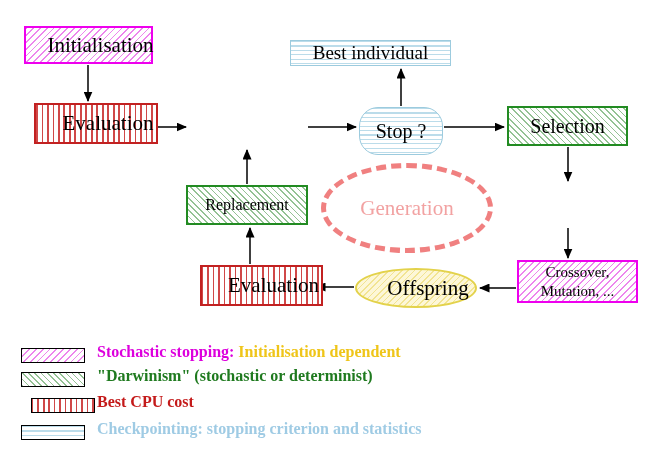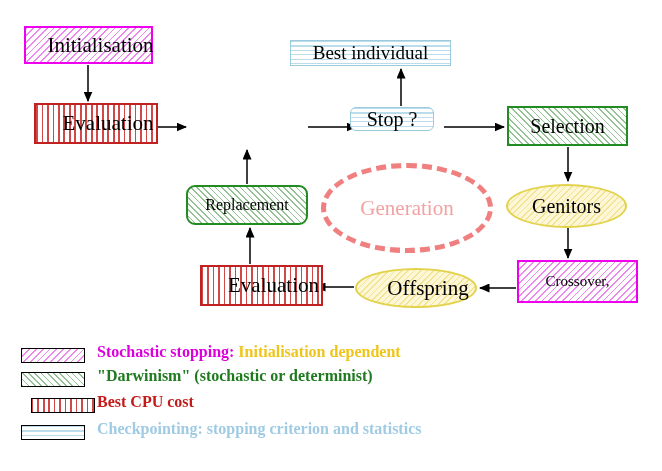--- a/index.html
+++ b/index.html
@@ -18,21 +18,21 @@
     background:repeating-linear-gradient(135deg,#ED86ED 0 1.2px,rgba(0,0,0,0) 1.2px 4.8px),#fff;}
   .hatch-green{border-color:#228B22;
     background:repeating-linear-gradient(45deg,#94C294 0 1.2px,rgba(0,0,0,0) 1.2px 4.4px),#fff;}
   .hatch-red{border-color:#C22121;
     background:repeating-linear-gradient(90deg,#D04848 0 1.5px,rgba(0,0,0,0) 1.5px 5.5px),#fff;margin-left:10px;}
   .hatch-blue{border-color:#9CCBDE;
     background:repeating-linear-gradient(180deg,#BBDCEA 0 1.2px,rgba(0,0,0,0) 1.2px 4.4px),#fff;}
   .fs21{font-size:21px;padding-left:24px;}
   .fs20{font-size:20px;}
   .fs19{font-size:19px;}
-  .fs16{font-size:16px;border-radius:9px;}
+  .fs16{font-size:16px;}
   .fs15{font-size:15px;line-height:1.25;}
   .generation{
     position:absolute;border:5px dashed #F08080;border-radius:50%;
     display:flex;align-items:center;justify-content:center;
     color:#F2A2A2;font-size:21px;box-sizing:border-box;background:transparent;
   }
   svg.arrows{position:absolute;left:0;top:0;pointer-events:none;}
   .legend-swatch{position:absolute;width:64px;height:15px;box-sizing:border-box;border:1px solid;}
   .legend-text{position:absolute;font-size:16px;font-weight:bold;white-space:nowrap;}
   .t-magenta{color:#DD00DD;}
@@ -71,34 +71,32 @@
 
   <div class="node box hatch-red fs21" style="left:24px;top:103px;width:124px;height:41px">
     <span>Evaluation</span>
   </div>
 
 
   <div class="node box hatch-blue fs19" style="left:290px;top:40px;width:161px;height:26px;border-width:1px">
     <span>Best individual</span>
   </div>
 
-  <div class="node box hatch-blue fs20" style="left:350px;top:107px;width:84px;height:24px;border-width:1.5px;border-radius:6px">
+  <div class="node box hatch-blue fs20" style="left:359px;top:107px;width:84px;height:48px;border-width:1.5px;border-radius:19px">
     <span>Stop ?</span>
   </div>
 
   <div class="node box hatch-green fs20" style="left:507px;top:106px;width:121px;height:40px">
     <span>Selection</span>
   </div>
 
-  <div class="node ellipse fs20" style="left:506px;top:184px;width:121px;height:44px">
-    <span>Genitors</span>
-  </div>
 
   <div class="node box hatch-magenta fs15" style="left:517px;top:260px;width:121px;height:43px;flex-direction:column">
     <span>Crossover,</span>
+    <span>Mutation, ...</span>
   </div>
 
   <div class="node ellipse fs21" style="left:355px;top:268px;width:122px;height:40px">
     <span>Offspring</span>
   </div>
 
   <div class="node box hatch-red fs21" style="left:190px;top:265px;width:123px;height:41px">
     <span>Evaluation</span>
   </div>
 

